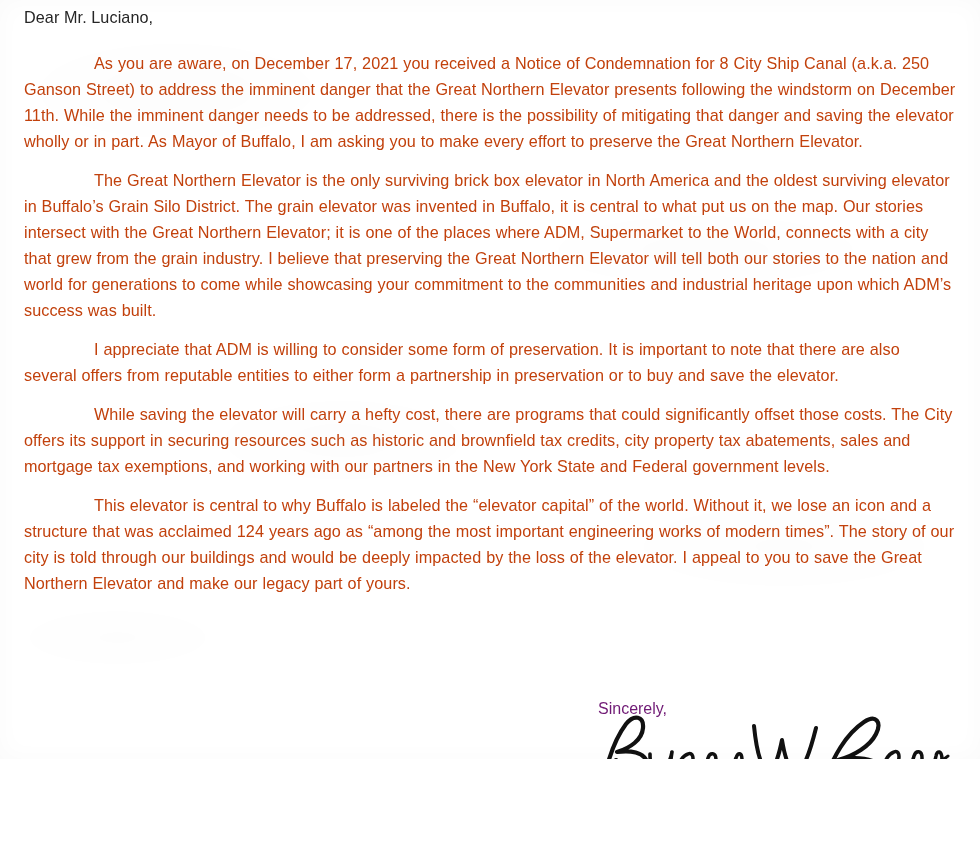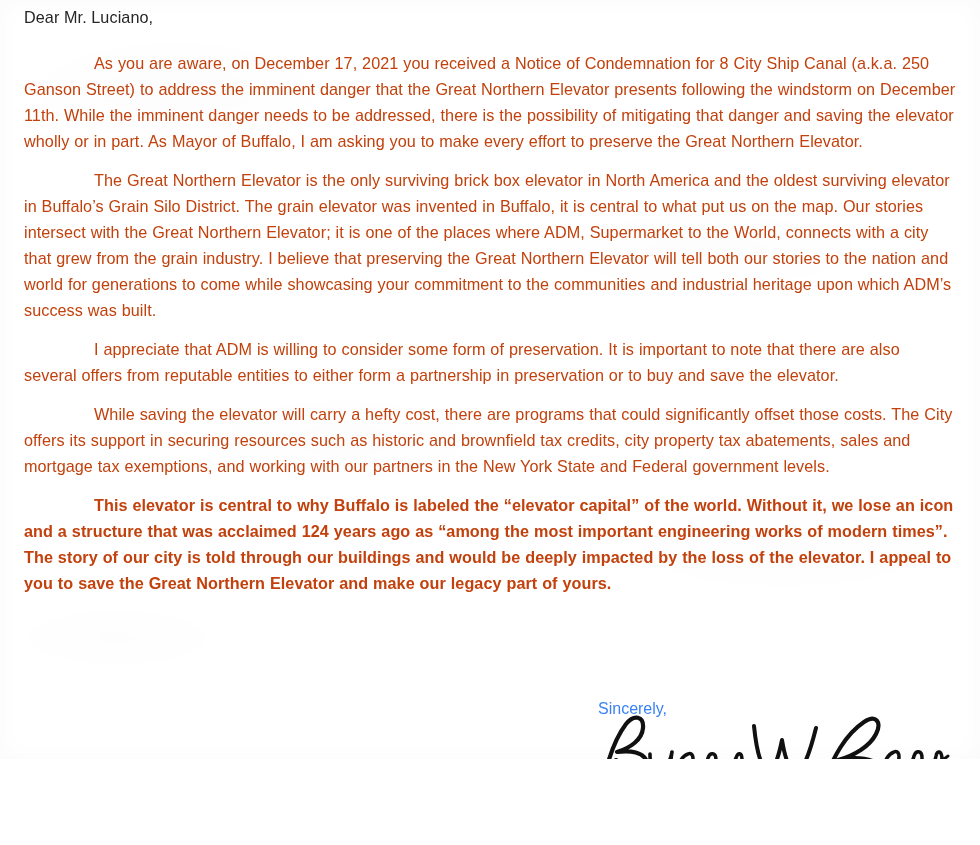--- a/index.html
+++ b/index.html
@@ -48,33 +48,33 @@
   .para {
     font-size: 16.2px;
     line-height: 26px;
     color: #c2410c;
     letter-spacing: .004em;
     word-spacing: .02em;
     margin: 0 0 13px 0;
     text-indent: 70px;
     text-align: left;
   }
-  .para:last-of-type { margin-bottom: 4px; font-weight: bold; }
+  .para:last-of-type { margin-bottom: 4px; }
 
   
   #closing-block {
     position: absolute;
     left: 598px;
     top: 698px;
     width: 380px;
   }
   .closing-word {
     font-size: 16px;
     line-height: 22px;
-    color: #3b82f6;
+    color: #701a75;
     margin: 0;
   }
   #signature-art {
     position: absolute;
     left: -8px;
     top: 14px;
     width: 360px;
     height: 86px;
     pointer-events: none;
   }

